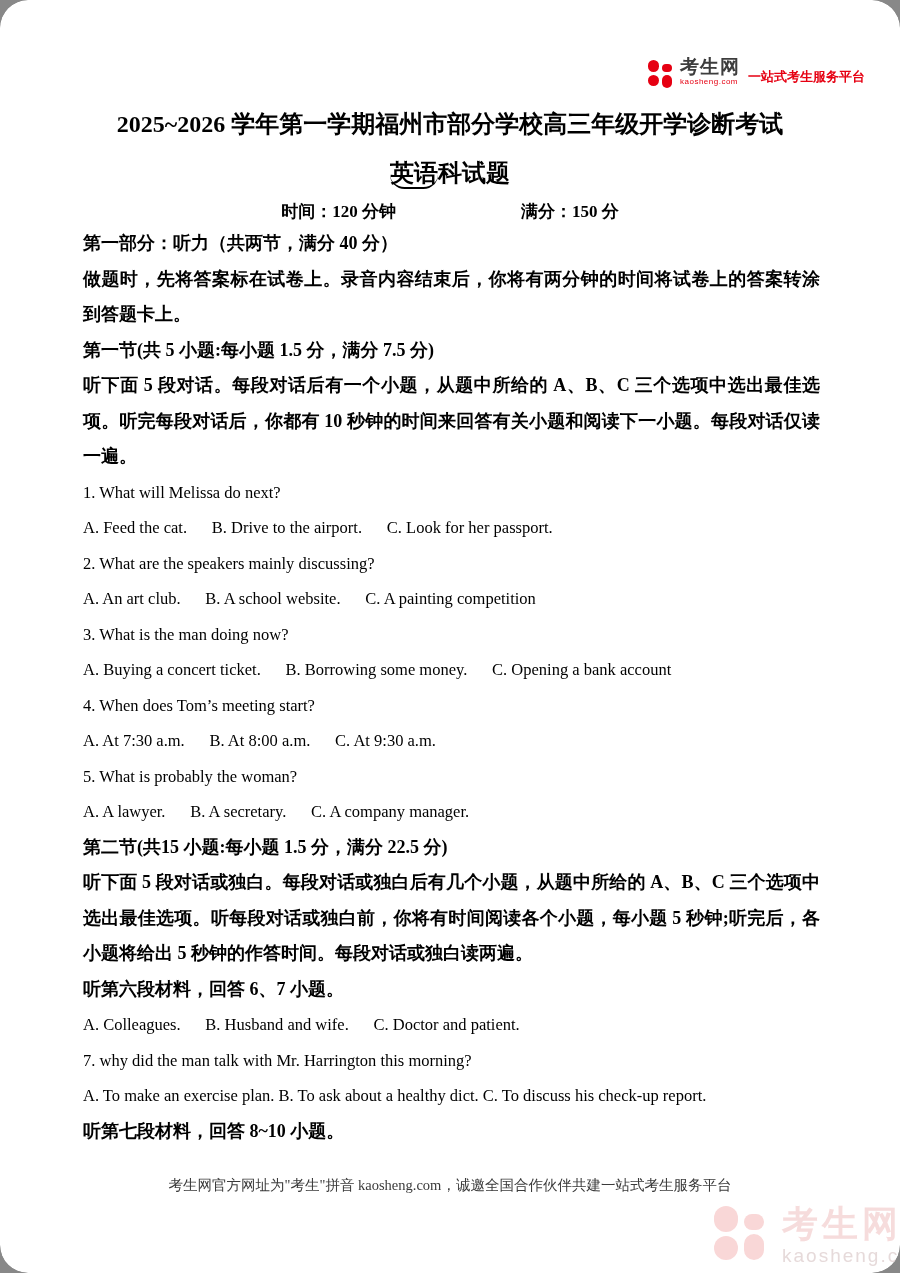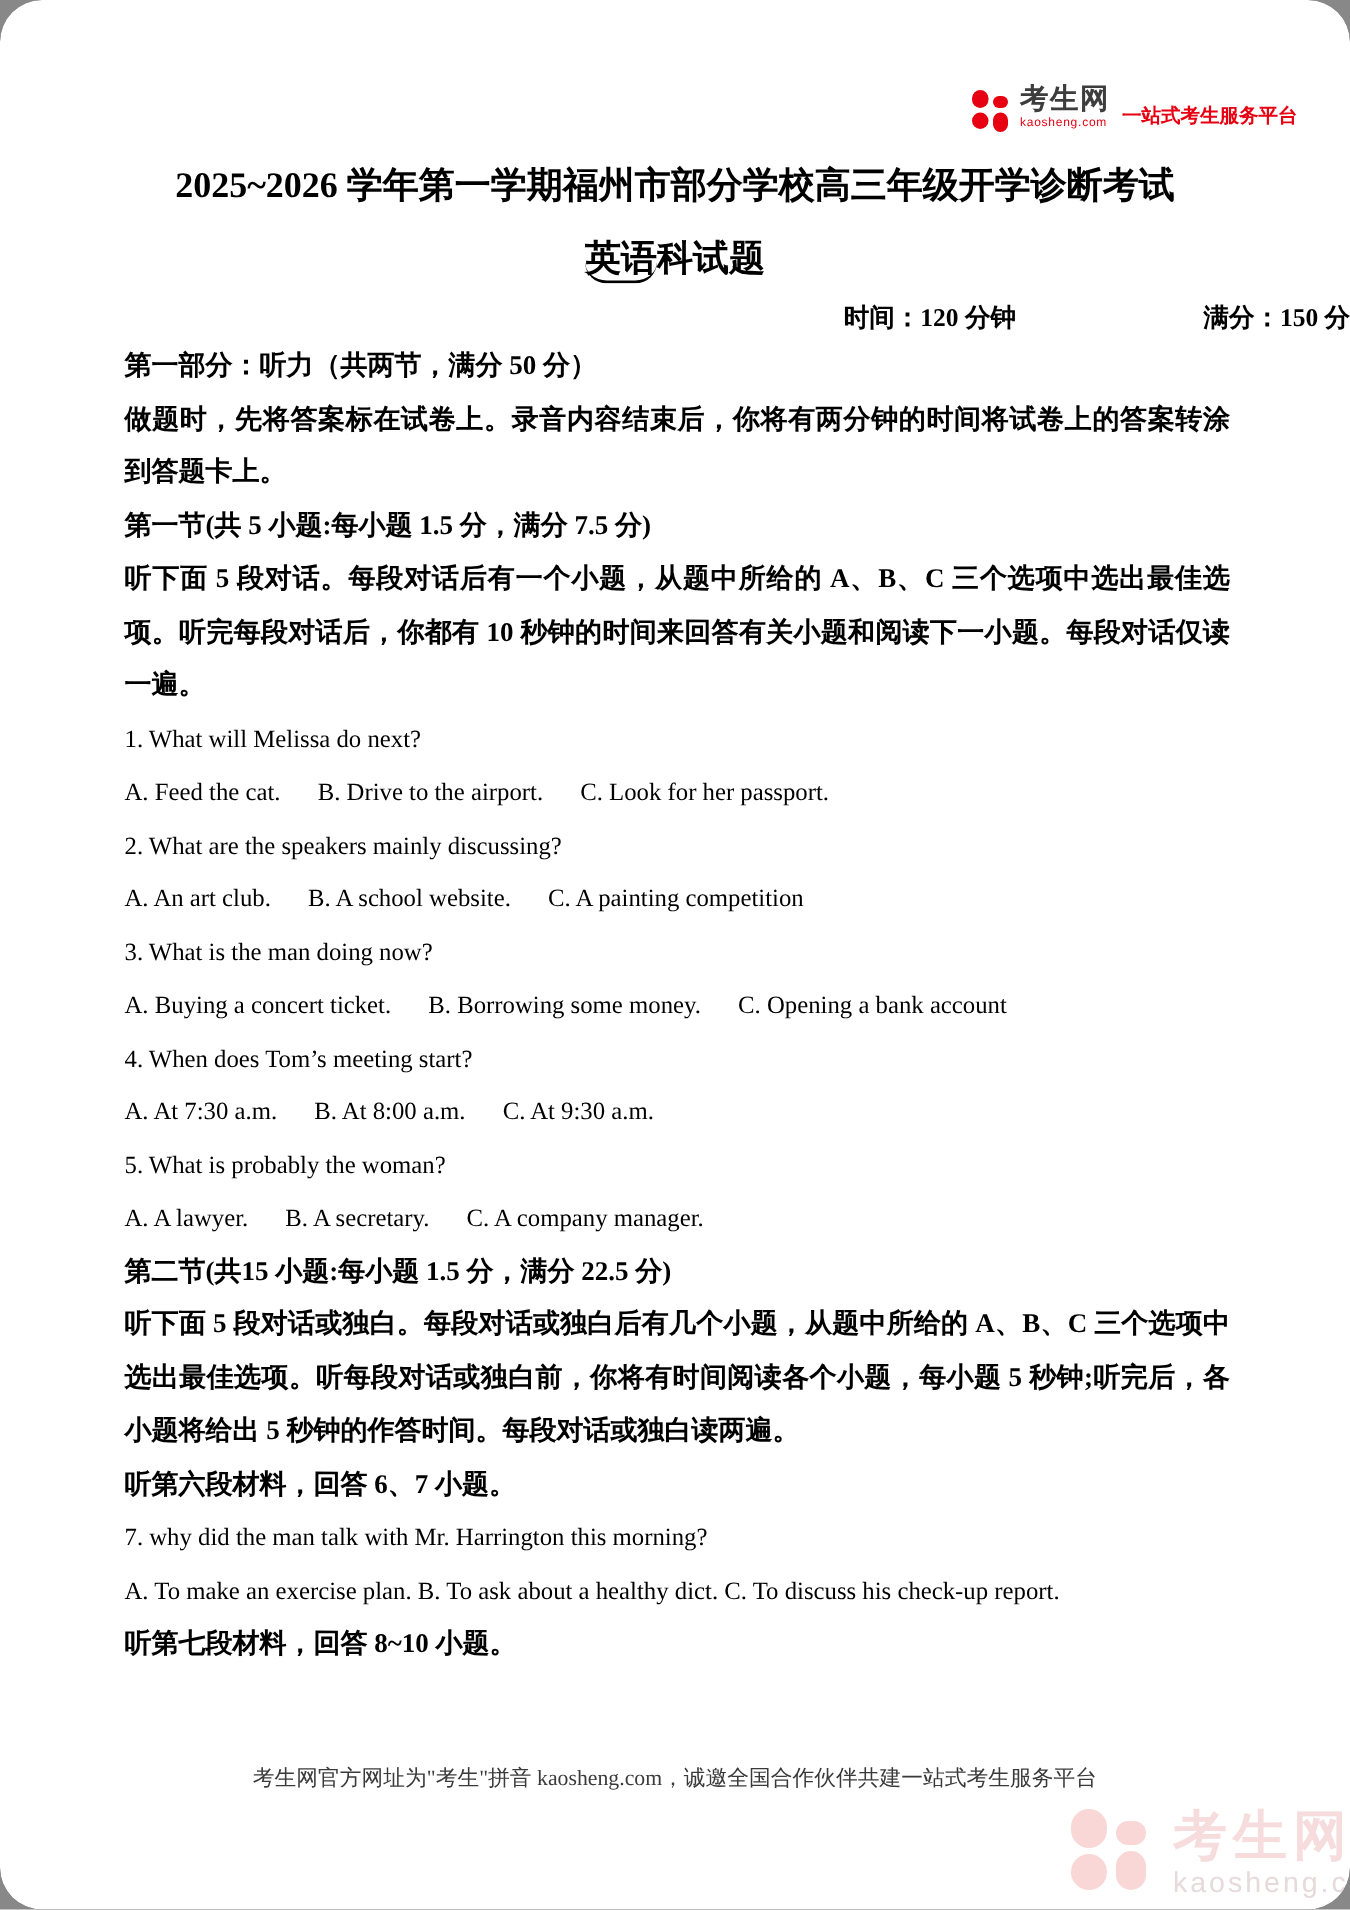--- a/index.html
+++ b/index.html
@@ -48,21 +48,21 @@
     margin-top: 18px;
     text-align: center;
     font-size: 24px;
     font-weight: bold;
     line-height: 30px;
   }
   .title2 .ul { border-bottom: 2px solid #000; padding-bottom: 1px; }
   .meta {
     margin-top: 12px;
     display: flex;
-    justify-content: flex-end;
+    justify-content: center;
     gap: 125px;
     font-size: 17px;
     font-weight: bold;
     line-height: 24px;
   }
 
   
   .content {
     position: absolute;
     left: 83px;
@@ -128,40 +128,41 @@
   </div>
 
   <div class="title1">2025~2026 学年第一学期福州市部分学校高三年级开学诊断考试</div>
   <div class="title2"><span class="ul">英语</span><span>科试题</span></div>
   <div class="meta">
     <span>时间：120 分钟</span>
     <span>满分：150 分</span>
   </div>
 
   <div class="content">
-    <div class="cnb">第一部分：听力（共两节，满分 50 分）</div>
+    <div class="cnb">第一部分：听力（共两节，满分 40 分）</div>
     <div class="para">做题时，先将答案标在试卷上。录音内容结束后，你将有两分钟的时间将试卷上的答案转涂到答题卡上。</div>
     <div class="cnb">第一节(共 5 小题:每小题 1.5 分，满分 7.5 分)</div>
     <div class="para">听下面 5 段对话。每段对话后有一个小题，从题中所给的 A、B、C 三个选项中选出最佳选项。听完每段对话后，你都有 10 秒钟的时间来回答有关小题和阅读下一小题。每段对话仅读一遍。</div>
 
     <div class="en">1. What will Melissa do next?</div>
     <div class="opts">A. Feed the cat.      B. Drive to the airport.      C. Look for her passport.</div>
     <div class="en">2. What are the speakers mainly discussing?</div>
     <div class="opts">A. An art club.      B. A school website.      C. A painting competition</div>
     <div class="en">3. What is the man doing now?</div>
     <div class="opts">A. Buying a concert ticket.      B. Borrowing some money.      C. Opening a bank account</div>
     <div class="en">4. When does Tom’s meeting start?</div>
     <div class="opts">A. At 7:30 a.m.      B. At 8:00 a.m.      C. At 9:30 a.m.</div>
     <div class="en">5. What is probably the woman?</div>
     <div class="opts">A. A lawyer.      B. A secretary.      C. A company manager.</div>
 
     <div class="cnb">第二节(共15 小题:每小题 1.5 分，满分 22.5 分)</div>
     <div class="para">听下面 5 段对话或独白。每段对话或独白后有几个小题，从题中所给的 A、B、C 三个选项中选出最佳选项。听每段对话或独白前，你将有时间阅读各个小题，每小题 5 秒钟;听完后，各小题将给出 5 秒钟的作答时间。每段对话或独白读两遍。</div>
     <div class="cnb">听第六段材料，回答 6、7 小题。</div>
 
+    <div class="opts">A. Colleagues.      B. Husband and wife.      C. Doctor and patient.</div>
     <div class="en">7. why did the man talk with Mr. Harrington this morning?</div>
     <div class="opts">A. To make an exercise plan. B. To ask about a healthy dict. C. To discuss his check-up report.</div>
 
     <div class="cnb">听第七段材料，回答 8~10 小题。</div>
   </div>
 
   <div class="footer">考生网官方网址为"考生"拼音 kaosheng.com，诚邀全国合作伙伴共建一站式考生服务平台</div>
 
   <div class="watermark">
     <span class="wm-mark">

